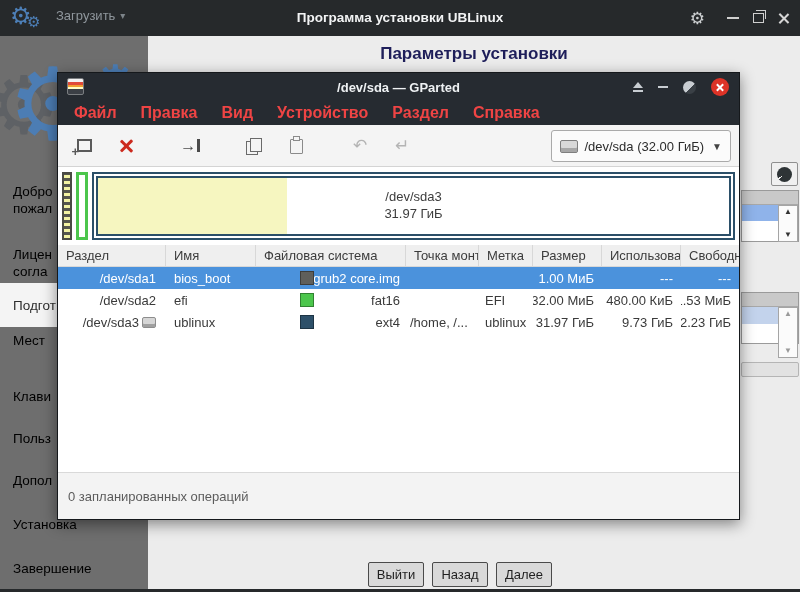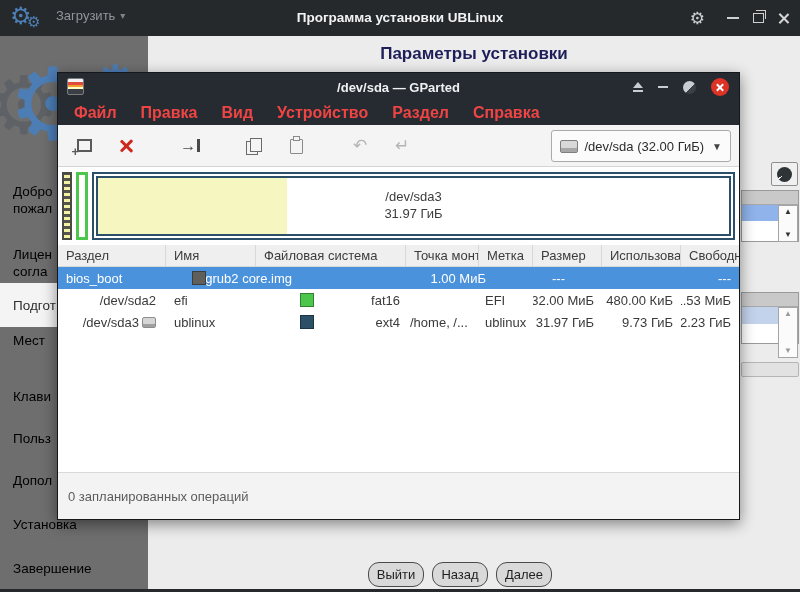--- a/index.html
+++ b/index.html
@@ -40,21 +40,21 @@
   .frag-head { height:14px; background:#c9c9c9; border-bottom:1px solid #a8a8a8; }
   .frag-row-blue { height:16px; background:#8fb3ea; }
   .frag-row-lblue { height:17px; background:#c3d3ec; }
   .frag-scroll { position:absolute; width:20px; background:#fbfbfb; border:1px solid #a5a5a5; display:flex; flex-direction:column; justify-content:space-between; align-items:center; padding:2px 0; }
   .frag-scroll .ar { font-size:8px; color:#333; line-height:8px; }
   .frag-scroll .ar.dim { color:#9a9a9a; }
   .frag-strip { position:absolute; left:741px; width:58px; height:15px; background:#e2e2e2; border:1px solid #b5b5b5; border-radius:2px; }
 
   
   .footer-btns { position:absolute; left:368px; top:562px; display:flex; gap:8px; }
-  .fbtn { width:56px; height:25px; background:#d9d9d9; border:1px solid #4a4a4a; border-radius:11px; font-size:13px; color:#1f1f1f; font-family:"Liberation Sans",sans-serif; }
+  .fbtn { width:56px; height:25px; background:#d9d9d9; border:1px solid #4a4a4a; border-radius:2px; font-size:13px; color:#1f1f1f; font-family:"Liberation Sans",sans-serif; }
   .bottom-strip { position:absolute; left:0; top:589px; width:800px; height:3px; background:#26292b; }
 
   
   .win { position:absolute; left:57px; top:72px; width:683px; height:448px; border:1px solid #15181b; background:#fff; box-shadow:0 4px 14px rgba(0,0,0,.45); display:flex; flex-direction:column; }
   .win-titlebar { height:28px; background:#262b31; display:flex; align-items:center; position:relative; flex:0 0 auto; }
   .gp-ico { position:absolute; left:9px; top:5px; width:17px; height:17px; border-radius:2px; border:1px solid #7a7d80;
     background:linear-gradient(180deg,#f2f2f2 0 3px,#e04a3a 3px 6px,#f0a030 6px 8px,#ffffc8 8px 10px,#3b3f45 10px 17px); }
   .win-title { flex:1; text-align:center; color:#eef1f3; font-size:13px; font-weight:bold; }
   .win-controls { position:absolute; right:10px; top:0; height:28px; display:flex; align-items:center; gap:15px; }
   .wc-eject { display:flex; flex-direction:column; align-items:center; }
@@ -276,20 +276,21 @@
       <span class="th h1">Имя</span>
       <span class="th h2">Файловая система</span>
       <span class="th h3">Точка монт</span>
       <span class="th h4">Метка</span>
       <span class="th h5">Размер</span>
       <span class="th h6">Использовано</span>
       <span class="th h7">Свободно</span>
     </div>
 
     <div class="trow selected">
+      <span class="td c0">/dev/sda1</span>
       <span class="td c1">bios_boot</span>
       <span class="td c2">
           <span class="swatch" style="background: rgb(95, 95, 91);"></span>
           <span>grub2 core.img</span>
         </span>
       <span class="td c3"></span>
       <span class="td c4"></span>
       <span class="td c5">1.00 МиБ</span>
       <span class="td c6">---</span>
       <span class="td c7">---</span>

